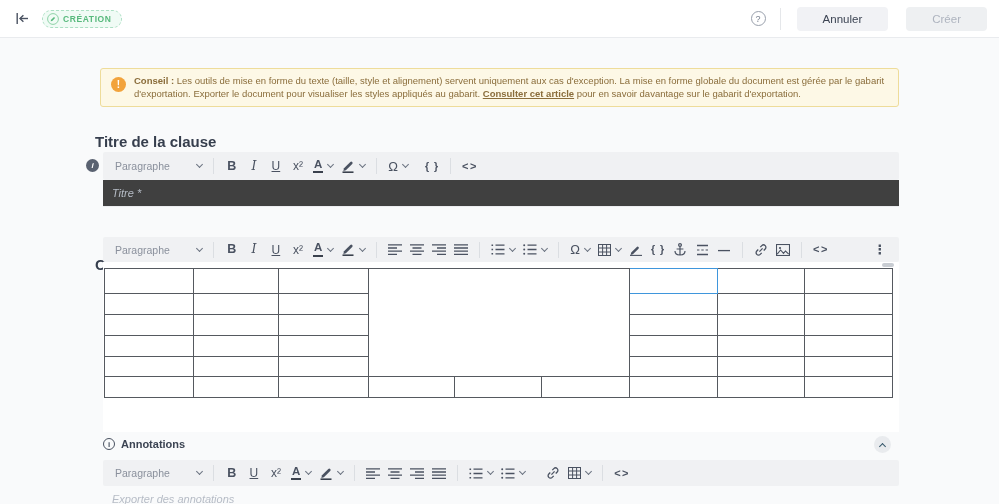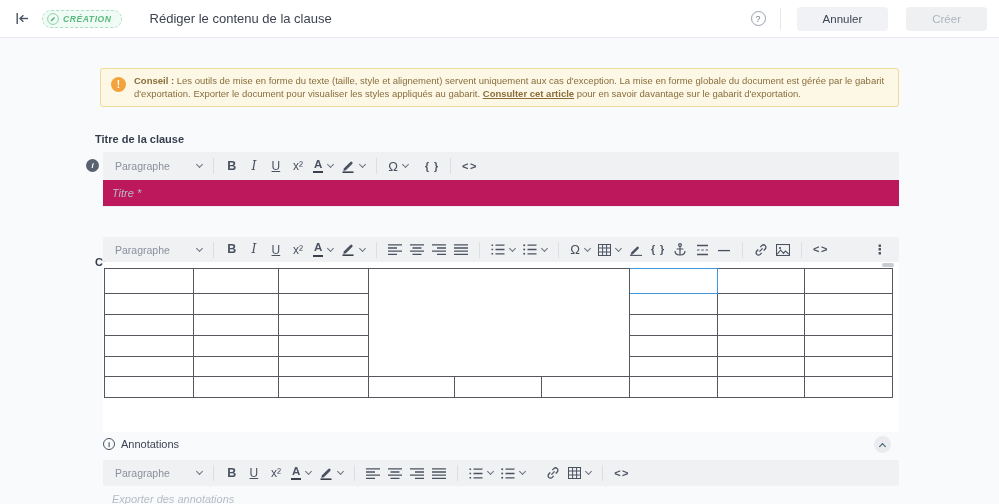--- a/index.html
+++ b/index.html
@@ -10,21 +10,21 @@
   }
   
   .topbar{
     position:absolute; top:0; left:0; width:999px; height:38px;
     background:#ffffff; border-bottom:1px solid #e9ebee;
     display:flex; align-items:center; padding:0 12px;
   }
   .back-btn{ width:20px; height:20px; display:flex; align-items:center; justify-content:center; color:#4a5261; cursor:pointer; background:none; border:none;}
   .badge{
     margin-left:10px; height:18px; border:1px dashed #abdfc3; background:#f0fbf5;
-    border-radius:10px; display:flex; align-items:center; gap:4px; padding:0 9px 0 4px;font-style:italic;
+    border-radius:10px; display:flex; align-items:center; gap:4px; padding:0 9px 0 4px;
   }
   .badge-label{ font-size:8.5px; font-weight:700; letter-spacing:.6px; color:#57b97c; }
   .page-title{ margin-left:28px; font-size:13px; font-weight:500; color:#3d4350; }
   .topbar-right{ margin-left:auto; display:flex; align-items:center; }
   .help-circle{
     width:15px; height:15px; border-radius:50%; border:1px solid #99a0ac; color:#78808f;
     font-size:9px; display:flex; align-items:center; justify-content:center; background:none; cursor:pointer;
   }
   .top-divider{ width:1px; height:22px; background:#e5e7ea; margin:0 16px 0 14px; }
   .btn{ height:24px; border:none; border-radius:4px; font-size:11.5px; font-weight:500; padding:0 26px; cursor:pointer; font-family:inherit;}
@@ -35,21 +35,21 @@
     position:absolute; left:100px; top:68px; width:799px; min-height:34px;
     background:#fdf8e6; border:1px solid #eedc9a; border-radius:3px;
     display:flex; padding:6px 12px 6px 10px;
   }
   .warn-icon{ flex:0 0 15px; width:15px; height:15px; border-radius:50%; background:#f2a33c; color:#fff;
     font-size:10px; font-weight:700; display:flex; align-items:center; justify-content:center; margin:2px 8px 0 0;}
   .banner-text{ font-size:9.5px; line-height:12.5px; color:#8a6d3b; }
   .banner-text b{ font-weight:700; }
   .banner-link{ font-weight:700; text-decoration:underline; color:#8a6d3b; cursor:pointer; }
   
-  .sec-label{ position:absolute; left:95px; font-size:11px; font-weight:700; color:#363e4d; }
+  .sec-label{ position:absolute; left:95px; font-size:15px; font-weight:700; color:#363e4d; }
   
   .toolbar{
     position:absolute; left:103px; width:796px; background:#f0f1f3; border-radius:2px;
     display:flex; align-items:center; padding:0 8px;
   }
   .para-dd{ display:flex; align-items:center; background:none; border:none; cursor:pointer; padding:0 4px; height:20px;}
   .para-label{ font-size:10.5px; color:#8a909c; margin-right:22px; font-family:inherit;}
   .tsep{ width:1px; height:16px; background:#dbdee2; margin:0 7px; }
   .tbtn{
     min-width:20px; height:21px; display:inline-flex; align-items:center; justify-content:center;
@@ -65,42 +65,42 @@
   .g-fontcolor{ font-weight:700; font-size:11.5px; border-bottom:2.5px solid #3a414d; padding:0 1px 1px 1px;}
   .g-omega{ font-size:13px;}
   .g-braces{ font-weight:600; font-size:10.5px; letter-spacing:1px;}
   .g-code{ font-weight:600; font-size:11px; letter-spacing:1.5px;}
   .g-hr{ font-size:12px; font-weight:600;}
   .g-more{ font-size:13px; font-weight:700; }
   .more-btn{ margin-left:auto; }
   svg{ display:block; }
   
   .title-input{
-    position:absolute; left:103px; top:180px; width:796px; height:27px; background:#be185d;
+    position:absolute; left:103px; top:180px; width:796px; height:27px; background:#404040;
     border-bottom:1px solid #ecedf0; display:flex; align-items:center; padding-left:9px; cursor:text;
   }
   .placeholder{ font-style:italic; color:#b6bcc6; font-size:11px; }
   .info-dot{
     position:absolute; left:86px; top:159px; width:13px; height:13px; border-radius:50%;
     background:#5a6271; color:#fff; font-size:8px; font-weight:700; font-style:italic;
     display:flex; align-items:center; justify-content:center;
   }
   .editor{
     position:absolute; left:103px; top:262px; width:796px; height:170px; background:#ffffff; cursor:text;
   }
   .scroll-thumb{ position:absolute; right:5px; top:1px; width:12px; height:4px; background:#c8ccd2; border-radius:2px; }
   
   table.ctable{ position:absolute; left:1px; top:6px; border-collapse:collapse; table-layout:fixed; }
   table.ctable td{ border:1px solid #55595f; background:#fff; }
   td.sel{ border:1.6px solid #3f96dc !important; }
   
   .annot-head{ position:absolute; left:103px; top:438px; display:flex; align-items:center; gap:6px; }
   .info-ring{ width:12px; height:12px; border-radius:50%; border:1px solid #4a5261; color:#4a5261;
     font-size:8px; font-weight:700; display:flex; align-items:center; justify-content:center; }
-  .annot-label{ font-size:11px; font-weight:400; color:#3c4453; }
+  .annot-label{ font-size:11px; font-weight:700; color:#3c4453; }
   .collapse-btn{ position:absolute; left:874px; top:436px; width:17px; height:17px; border-radius:50%;
     background:#e9ebee; border:none; cursor:pointer; display:flex; align-items:center; justify-content:center;}
   .collapse-btn .ch{ border-color:#35576b; transform:rotate(-135deg); margin:3px 0 0 0;}
   .annot-ph{ position:absolute; left:112px; top:493px; }
 </style>
 </head>
 <body>
 
 <header class="topbar">
   <button class="back-btn">
@@ -110,21 +110,20 @@
         <path d="M7.4 2.2 4 5.5l3.4 3.3"></path>
     </svg>
   </button>
   <span class="badge">
     <svg width="12" height="12" viewBox="0 0 12 12">
       <circle cx="6" cy="6" r="5.4" fill="none" stroke="#8fd2a8" stroke-width="1"></circle>
       <path d="M3.7 8.3l.4-1.5 2.9-2.9 1.1 1.1-2.9 2.9z" fill="#57b97c"></path>
     </svg>
     <span class="badge-label">CRÉATION</span>
   </span>
-  <h1 class="page-title">Rédiger le contenu de la clause</h1>
   <div class="topbar-right">
     <button class="help-circle">?</button>
     <span class="top-divider"></span>
     <button class="btn btn-cancel">Annuler</button>
     <button class="btn btn-create">Créer</button>
   </div>
 </header>
 
 <div class="banner">
   <span class="warn-icon">!</span>

